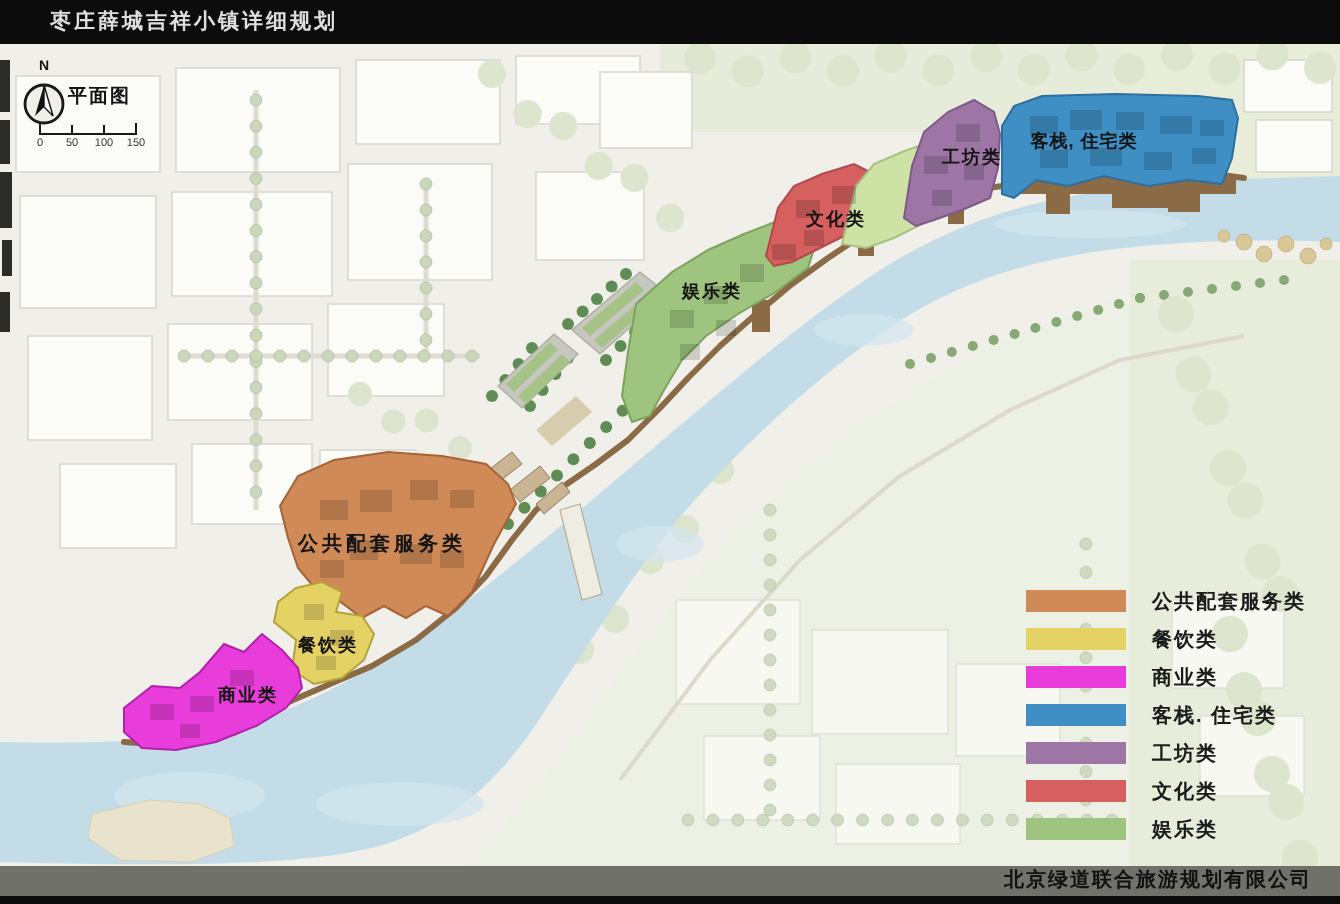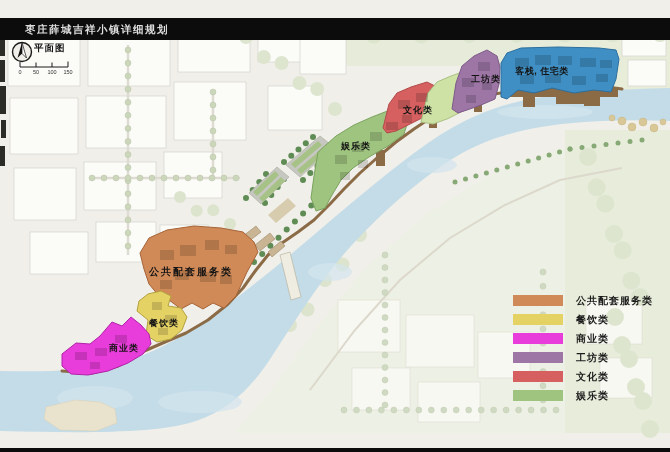--- a/index.html
+++ b/index.html
@@ -3,21 +3,21 @@
 <meta charset="utf-8">
 <style>
   html,body{margin:0;padding:0;background:#444;}
   #stage{
     position:relative;width:670px;height:452px;overflow:hidden;
     font-family:"Liberation Sans","DejaVu Sans",sans-serif;
     background:#f1efe9;
   }
   
   #titlebar{
-    position:absolute;left:0;top:18px;width:670px;height:22px;background:#0c0c0c;z-index:30;
+    position:absolute;left:0;top:0;width:670px;height:22px;background:#0c0c0c;z-index:30;
   }
   #titlebar .t{
     position:absolute;left:25px;top:0;line-height:22px;font-size:10.5px;font-weight:bold;
     color:#dedede;letter-spacing:1.5px;white-space:nowrap;
   }
   #footerbar{
     position:absolute;left:0;top:433px;width:670px;height:15px;background:#6f716a;z-index:30;
   }
   #footerbar .t{
     position:absolute;right:14px;top:0;line-height:15px;font-size:10px;font-weight:bold;
@@ -415,27 +415,34 @@
     </div>
     <div class="leg-row">
       <div class="leg-swatch" style="background-color: rgb(229, 210, 101);"></div>
       <div class="leg-label">餐饮类</div>
     </div>
     <div class="leg-row">
       <div class="leg-swatch" style="background-color: rgb(233, 61, 219);"></div>
       <div class="leg-label">商业类</div>
     </div>
     <div class="leg-row">
+      <div class="leg-swatch" style="background-color: rgb(63, 143, 196);"></div>
+      <div class="leg-label">客栈. 住宅类</div>
+    </div>
+    <div class="leg-row">
       <div class="leg-swatch" style="background-color: rgb(157, 118, 166);"></div>
       <div class="leg-label">工坊类</div>
     </div>
     <div class="leg-row">
       <div class="leg-swatch" style="background-color: rgb(214, 96, 96);"></div>
       <div class="leg-label">文化类</div>
     </div>
     <div class="leg-row">
       <div class="leg-swatch" style="background-color: rgb(158, 196, 127);"></div>
       <div class="leg-label">娱乐类</div>
     </div>
   </div>
 
+  <div id="footerbar">
+    <div class="t">北京绿道联合旅游规划有限公司</div>
+  </div>
   <div id="footerblack"></div>
 </div>
 
 </body></html>

